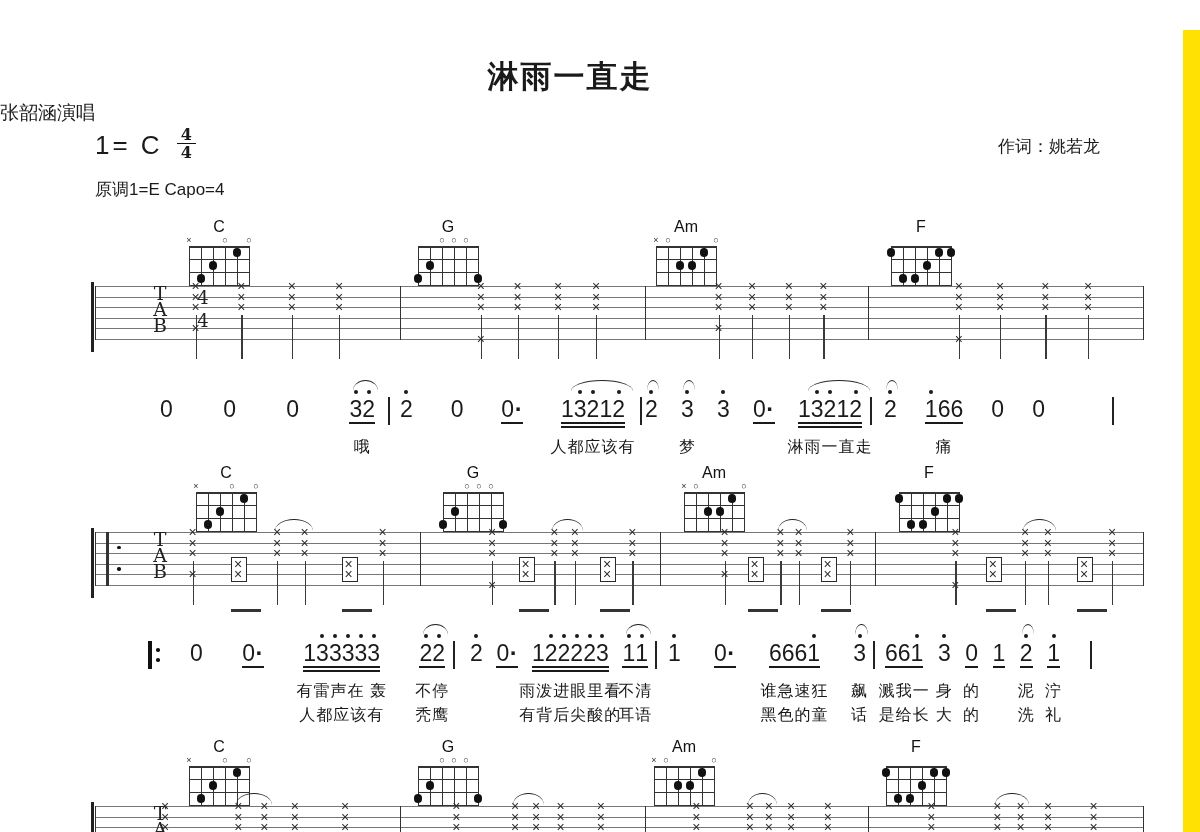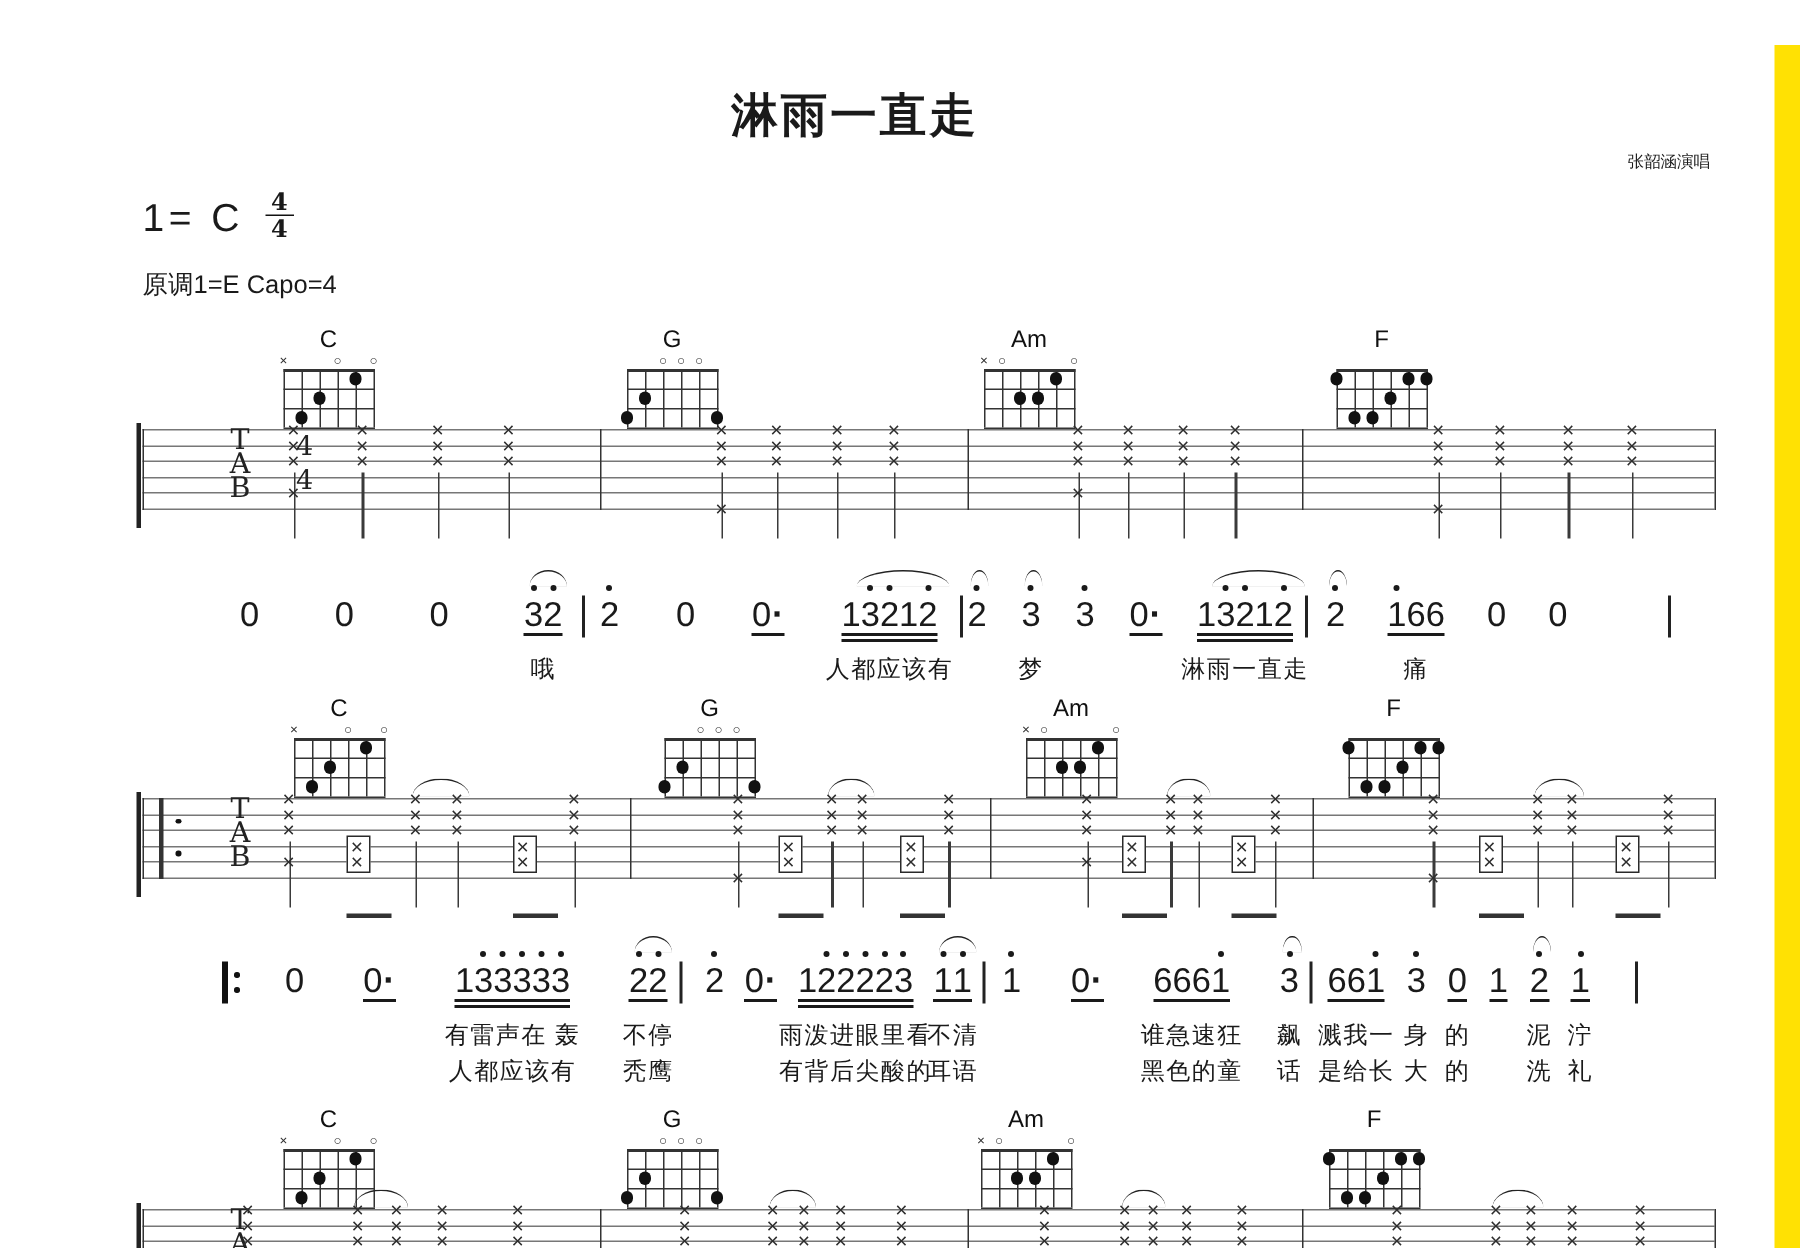--- a/index.html
+++ b/index.html
@@ -1,21 +1,21 @@
 <!DOCTYPE html>
 <html><head>
 <meta charset="utf-8">
 <style>
   html,body{margin:0;padding:0;background:#fff;}
   .page{position:relative;width:1200px;height:832px;background:#ffffff;overflow:hidden;
         font-family:"Liberation Sans","DejaVu Sans",sans-serif;color:#1a1a1a;}
   .abs{position:absolute;}
   
   .title{left:0;right:60px;top:56px;text-align:center;font-size:31px;font-weight:600;letter-spacing:2px;}
-  .subtitle{left:0;right:60px;top:100px;text-align:right;font-size:11px;}
+  .subtitle{left:0;right:60px;top:100px;text-align:left;font-size:19px;}
   .keyblock{left:95px;top:130px;display:flex;align-items:center;}
   .keytext{font-size:26px;letter-spacing:3px;font-weight:500;}
   .meter{margin-left:14px;margin-top:-4px;text-align:center;font-family:"DejaVu Serif",serif;font-weight:bold;font-size:16px;line-height:17px;}
   .meter .mt{border-bottom:1.6px solid #111;padding:0 4px;}
   .meter .mb{padding:0 4px;}
   .tuning{left:95px;top:178px;font-size:17px;}
   .credits{right:100px;top:133px;text-align:right;font-size:17px;line-height:27.5px;}
   
   .sline{position:absolute;height:1px;background:#777;left:0;right:0;}
   .barline{position:absolute;width:1.4px;background:#333;}
@@ -57,20 +57,21 @@
   <div class="abs subtitle">张韶涵演唱</div>
   <div class="abs keyblock">
     <span class="keytext">1= C</span>
     <span class="meter">
       <div class="mt">4</div>
       <div class="mb">4</div>
     </span>
   </div>
   <div class="abs tuning">原调1=E Capo=4</div>
   <div class="abs credits">
+    <div>作词：姚若龙</div>
   </div>
   <div id="score">
       <div class="chord" style="left: 183px; top: 220px;">
         <div class="cname">C</div>
         <div class="cmark" style="left: 0px; top: 16px;">×</div>
         <div class="cmark" style="left: 36px; top: 16px;">○</div>
         <div class="cmark" style="left: 60px; top: 16px;">○</div>
         <div class="cgridline" style="left: 6px; top: 26px; width: 1px; height: 39px;"></div>
         <div class="cgridline" style="left: 18px; top: 26px; width: 1px; height: 39px;"></div>
         <div class="cgridline" style="left: 30px; top: 26px; width: 1px; height: 39px;"></div>

